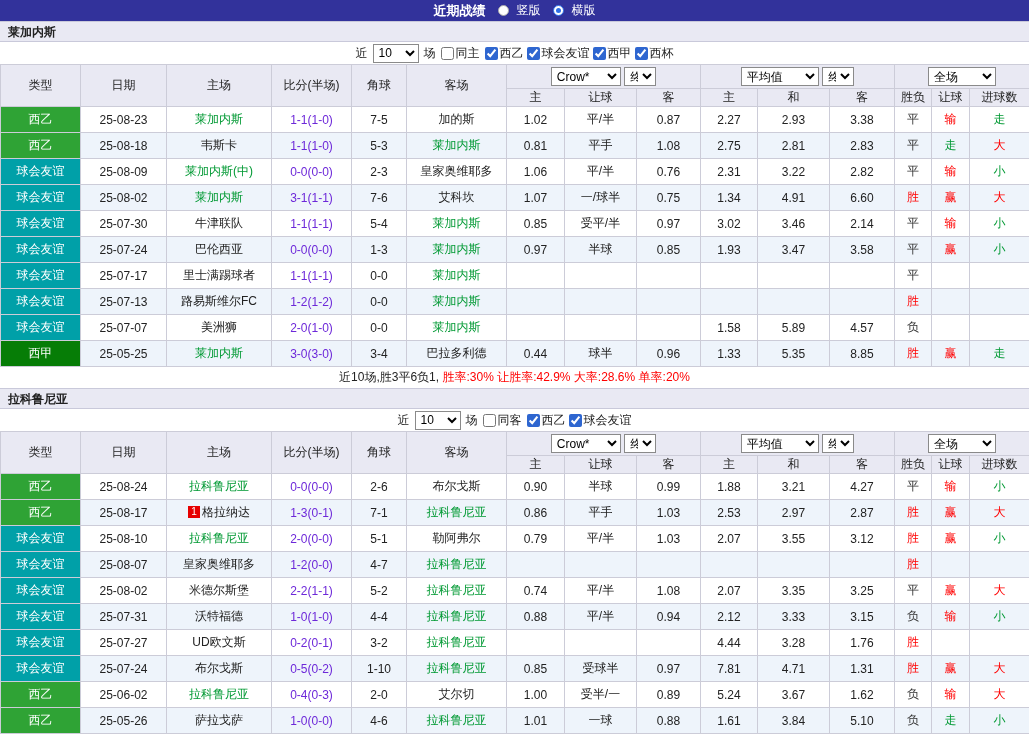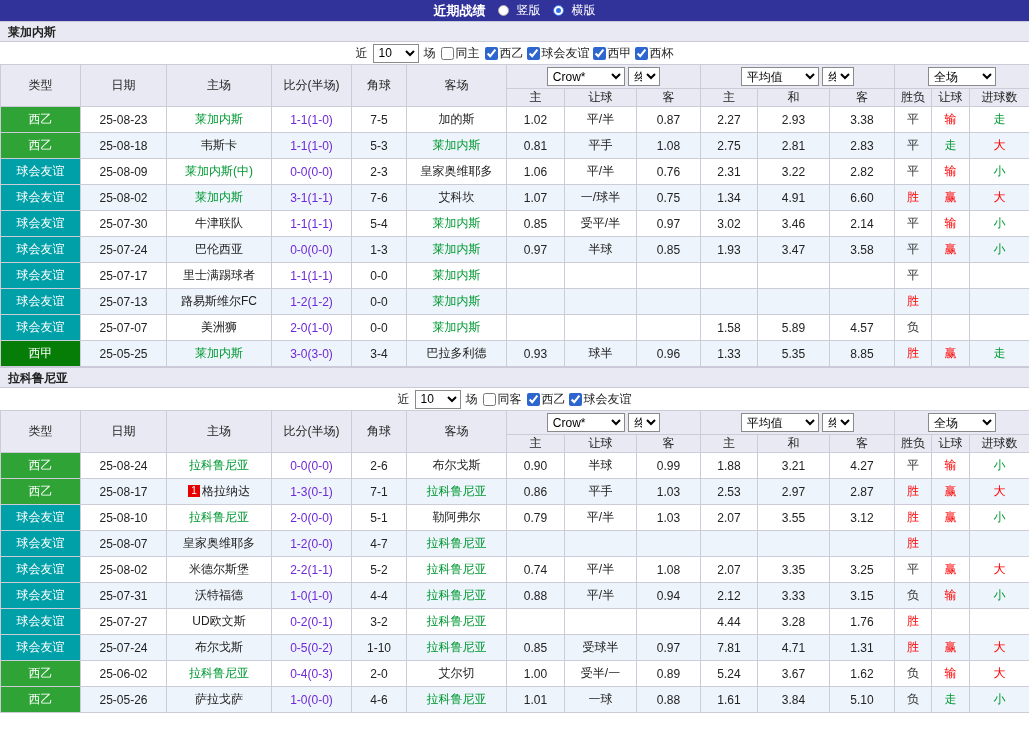--- a/index.html
+++ b/index.html
@@ -29,21 +29,21 @@
     background:#fff;
   }
   .filterbar input[type=checkbox], .cb input[type=checkbox]{
     width:13px; height:13px; margin:0 1px 0 0; accent-color:#2e66d0; vertical-align:middle;
   }
   .cb{ display:inline-flex; align-items:center; gap:1px; cursor:pointer; }
   .lg-cbs{ display:inline-flex; align-items:center; gap:3px; }
   select.sel{
     font-family:inherit; font-size:12px; height:19px; border:1px solid #8a8a8a; background:#fff; padding:0 1px;
   }
-  .w-count{ width:46px; } .w-crow{ width:78px; } .w-stage{ width:32px; }
+  .w-count{ width:46px; } .w-crow{ width:70px; } .w-stage{ width:32px; }
   .w-avg{ width:78px; } .w-scope{ width:68px; }
   
   table.grid{ width:1029px; border-collapse:collapse; table-layout:fixed; }
   table.grid th, table.grid td{
     border:1px solid #ccccd8; text-align:center; padding:0 1px;
     white-space:nowrap; overflow:hidden; height:26px;
   }
   thead th{ background:#e9e9f3; font-weight:normal; color:#222; }
   thead tr.selrow th{ height:24px; }
   thead tr.subrow th{ height:17px; }
@@ -322,33 +322,36 @@
             <td></td>
             <td></td>
           </tr>
           <tr class="alt">
             <td class="lg" style="background: rgb(6, 125, 6);">西甲</td>
             <td>25-05-25</td>
             <td><span class="tm green">莱加内斯</span></td>
             <td class="score">3-0(3-0)</td>
             <td>3-4</td>
             <td><span class="tm">巴拉多利德</span></td>
-            <td>0.93</td>
+            <td>0.44</td>
             <td>球半</td>
             <td>0.96</td>
             <td>1.33</td>
             <td>5.35</td>
             <td>8.85</td>
             <td class="res-r">胜</td>
             <td class="res-r">赢</td>
             <td class="res-g">走</td>
           </tr>
         </tbody>
     </table>
 
+    <div class="summary">
+      <span>近10场,胜3平6负1, </span><span class="red">胜率:30% 让胜率:42.9% 大率:28.6% 单率:20%</span>
+    </div>
   </div>
 
   <div class="section">
     <div class="sec-title">拉科鲁尼亚</div>
 
     <div class="filterbar">
       <span>近</span>
       <select class="sel w-count">
         <option>10</option>
       </select>

